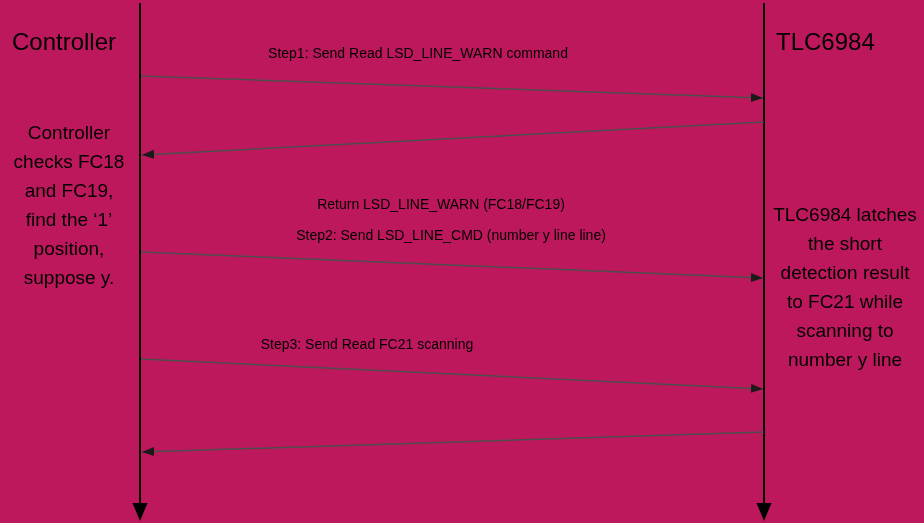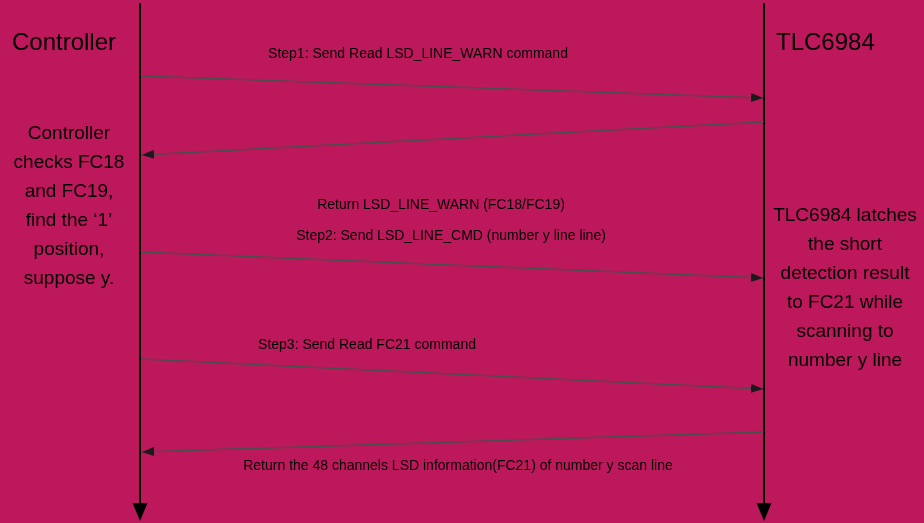--- a/index.html
+++ b/index.html
@@ -67,22 +67,21 @@
     <line x1="141" y1="359" x2="763" y2="389" stroke="#4d4d4d" stroke-width="1.5" marker-end="url(#msgArrow)"></line>
     <line x1="764" y1="432" x2="142" y2="452" stroke="#4d4d4d" stroke-width="1.5" marker-end="url(#msgArrow)"></line>
   </svg>
 
   <div class="actor-title" style="left:12px; top:28px;">Controller</div>
   <div class="actor-title" style="left:776px; top:28px;">TLC6984</div>
 
   <div class="msg-label" style="left:418px; top:45px;">Step1: Send Read LSD_LINE_WARN command</div>
   <div class="msg-label" style="left:441px; top:154px;margin-top:42px;">Return LSD_LINE_WARN (FC18/FC19)</div>
   <div class="msg-label" style="left:451px; top:227px;">Step2: Send LSD_LINE_CMD (number y line line)</div>
-  <div class="msg-label" style="left:367px; top:336px;">Step3: Send Read FC21 command</div>
-  <div class="msg-label" style="left:458px; top:457px;">Return the 48 channels LSD information(FC21) of number y scan line</div>
+  <div class="msg-label" style="left:367px; top:336px;">Step3: Send Read FC21 scanning</div>
 
   <div class="note note-left" style="top:118px;">Controller
 checks FC18
 and FC19,
 find the ‘1’
 position,
 suppose y.</div>
   <div class="note note-right" style="top:200px;">TLC6984 latches
 the short
 detection result

